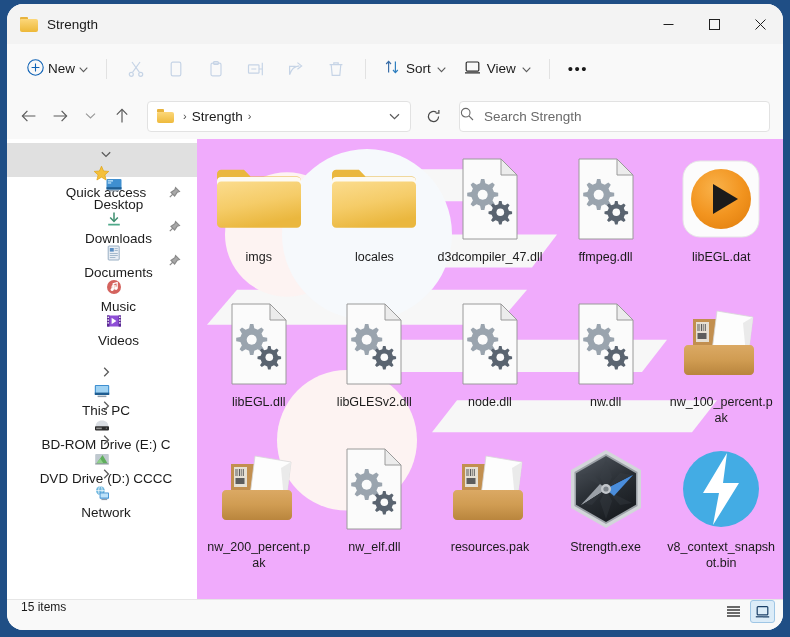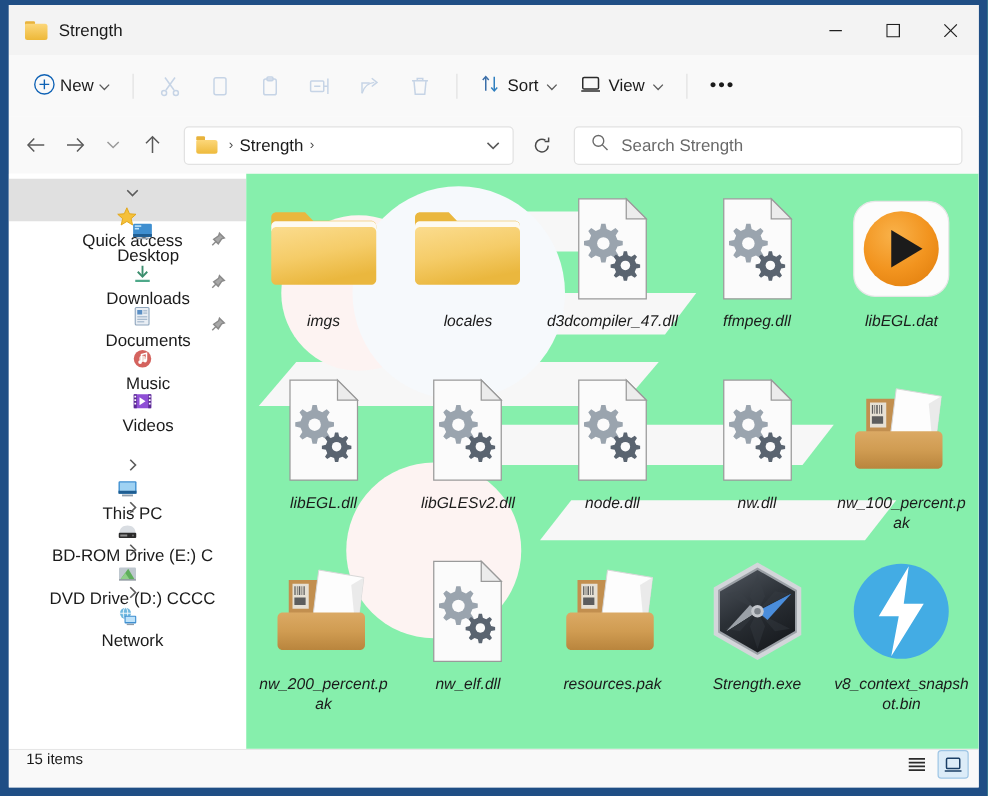--- a/index.html
+++ b/index.html
@@ -7,21 +7,21 @@
     width: 790px; height: 637px;
     font-family: "Liberation Sans", sans-serif;
     overflow: hidden;
     background: #1f4e85;
   }
   .window {
     position: absolute;
     left: 7px; top: 4px;
     width: 776px; height: 626px;
     background: #ffffff;
-    border-radius: 0;
+    border-radius: 16px;
     overflow: hidden;
     display: flex;
     flex-direction: column;
   }
 
   
   .titlebar {
     height: 40px;
     background: #f3f3f3;
     display: flex;
@@ -106,21 +106,21 @@
   .crumb-sep { color: #4a4a4a; font-size: 11px; padding: 0 5px; }
   .crumb-name { font-size: 13.5px; color: #1b1b1b; }
   .crumb-chev { margin-left: auto; color: #5a5a5a; padding: 0 8px; display:flex; align-items:center; }
   .refresh-btn {
     width: 31px; height: 31px; margin-left: 7px; display: flex;
     align-items: center; justify-content: center; border-radius: 4px; color: #4a4a4a;
   }
   .searchbox {
     flex: 1; height: 31px; margin-left: 10px;
     background: #ffffff; border: 1px solid #e2e2e2; border-radius: 4px;
-    display: flex; align-items: center; padding: 0 13px; gap: 10px;
+    display: flex; align-items: center; padding: 0 0; gap: 10px;
   }
   .searchbox .ph { font-size: 13.5px; color: #6a6a6a; }
 
   
   .bodyrow { flex: 1; display: flex; min-height: 0; background: #fff; }
 
   
   .sidebar {
     flex: 0 0 190px; background: #ffffff; overflow: hidden;
     padding-top: 4px; position: relative;
@@ -136,21 +136,21 @@
   }
   .side-ico { flex: 0 0 20px; width: 20px; height: 17px; margin-right: 7px; position: relative; }
   .side-label { font-size: 13.5px; color: #1b1b1b; }
   .side-row.indent { padding-left: 33px; }
   .pin {
     position: absolute; right: 16px; top: 50%; transform: translateY(-50%);
     color: #8a8a8a;
   }
 
   
-  .content { flex: 1; position: relative; overflow: hidden; background: #86efac; font-style: italic; }
+  .content { flex: 1; position: relative; overflow: hidden; background: #f0abfc; }
   .watermark {
     position: absolute; left: 0; top: 0; width: 100%; height: 100%;
     pointer-events: none; opacity: 1;
   }
   .grid {
     position: relative;
     display: grid;
     grid-template-columns: repeat(5, 1fr);
     padding: 8px 4px 0 4px;
     row-gap: 0px;

